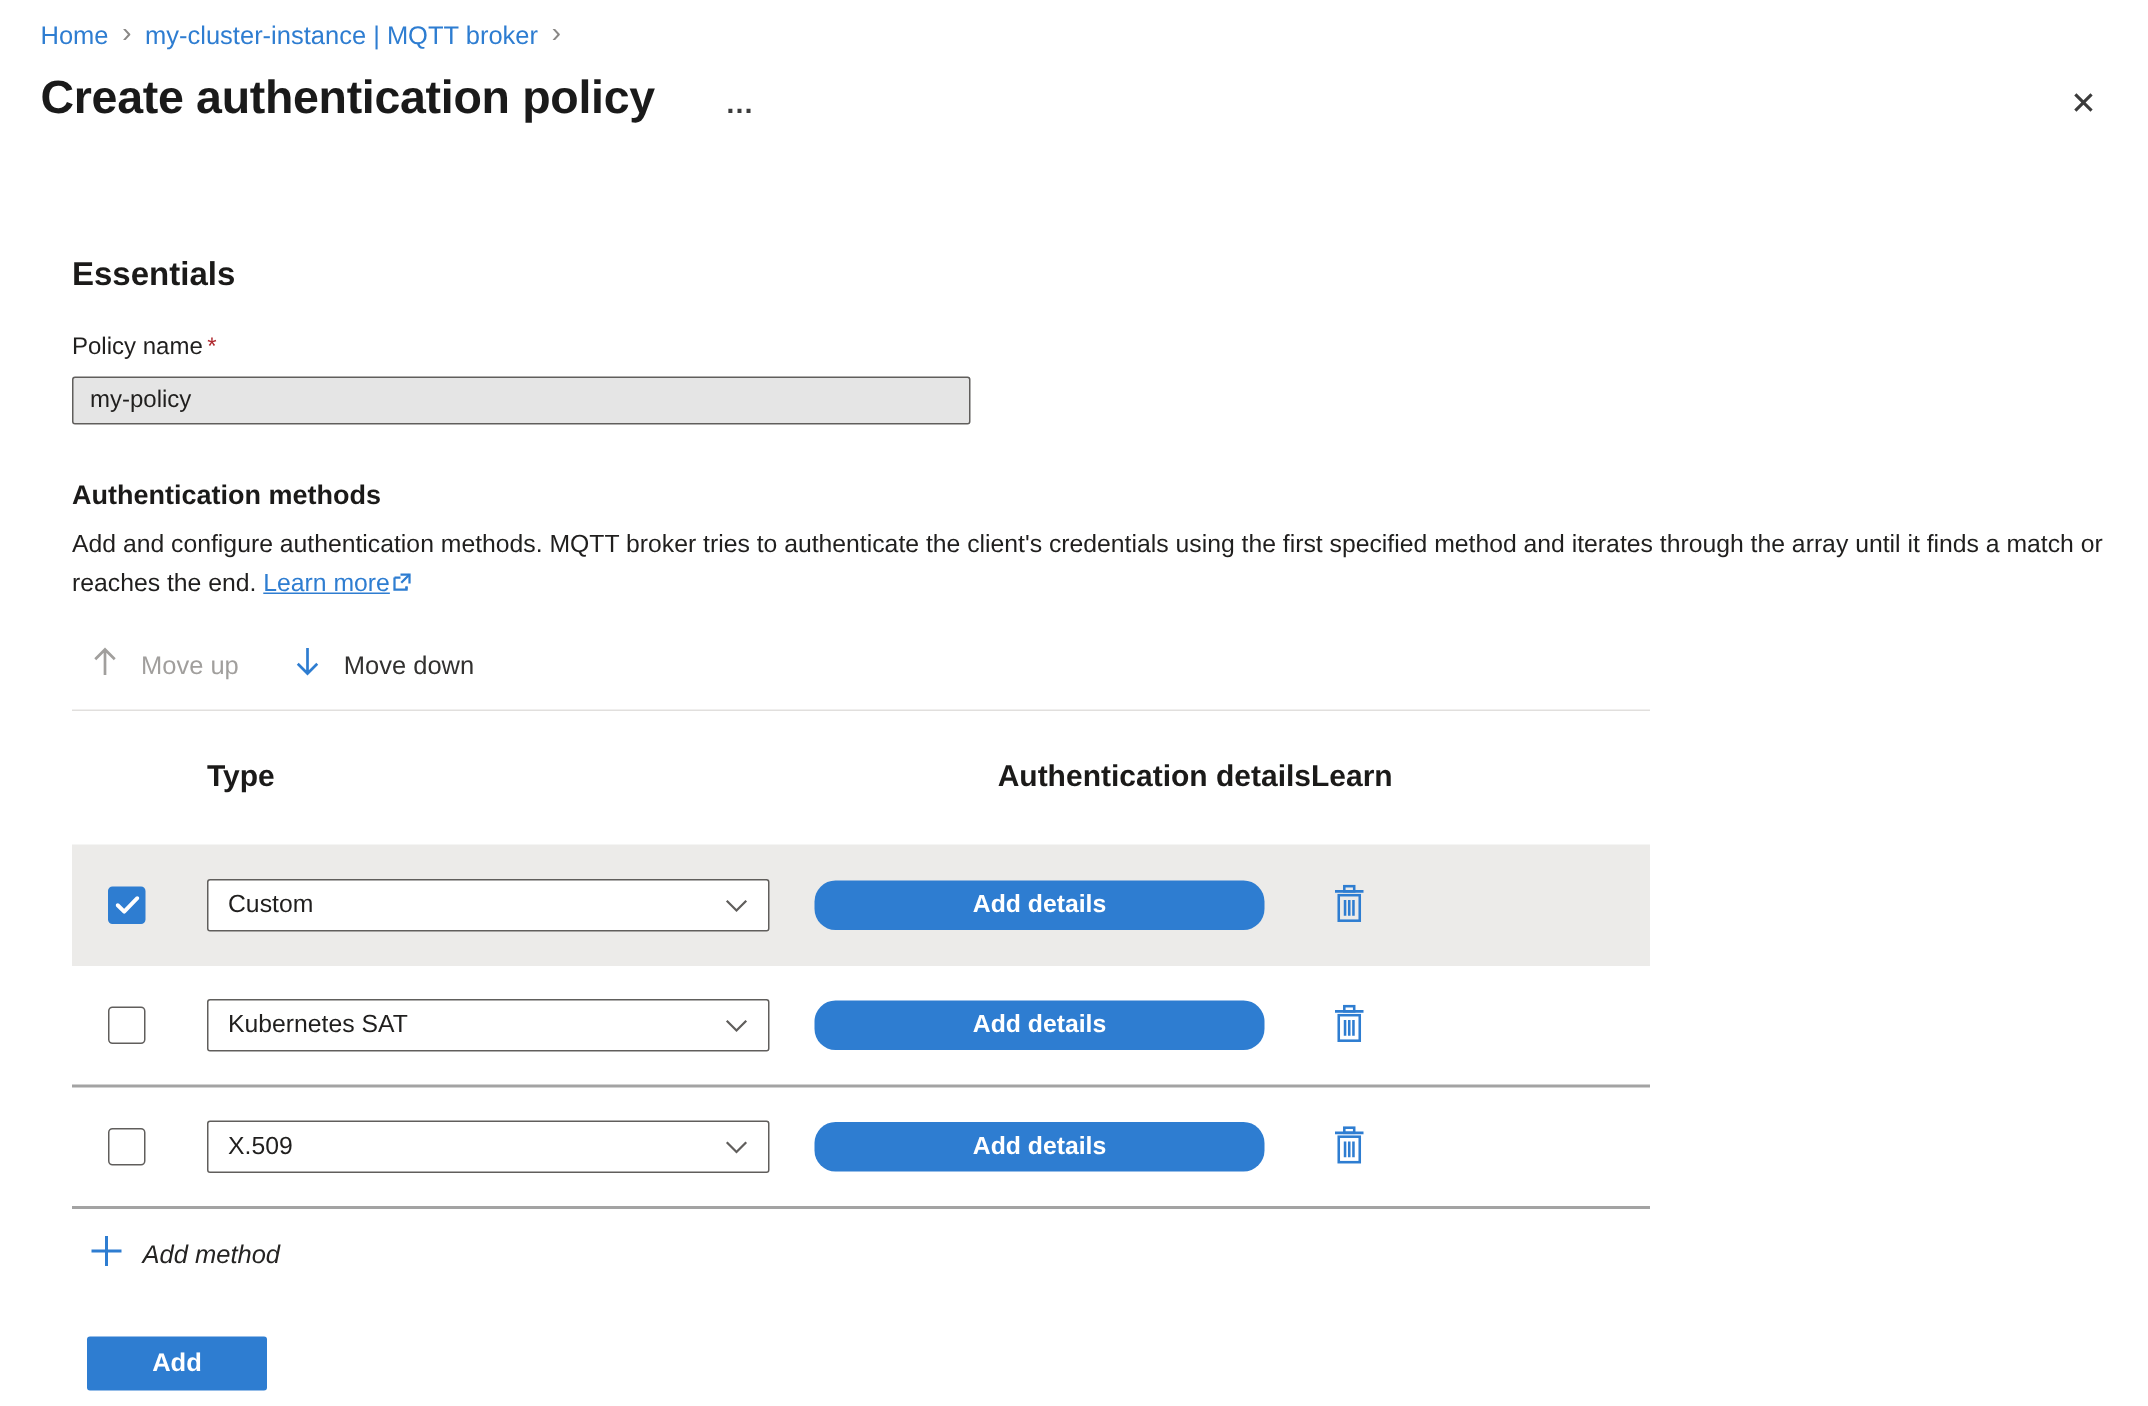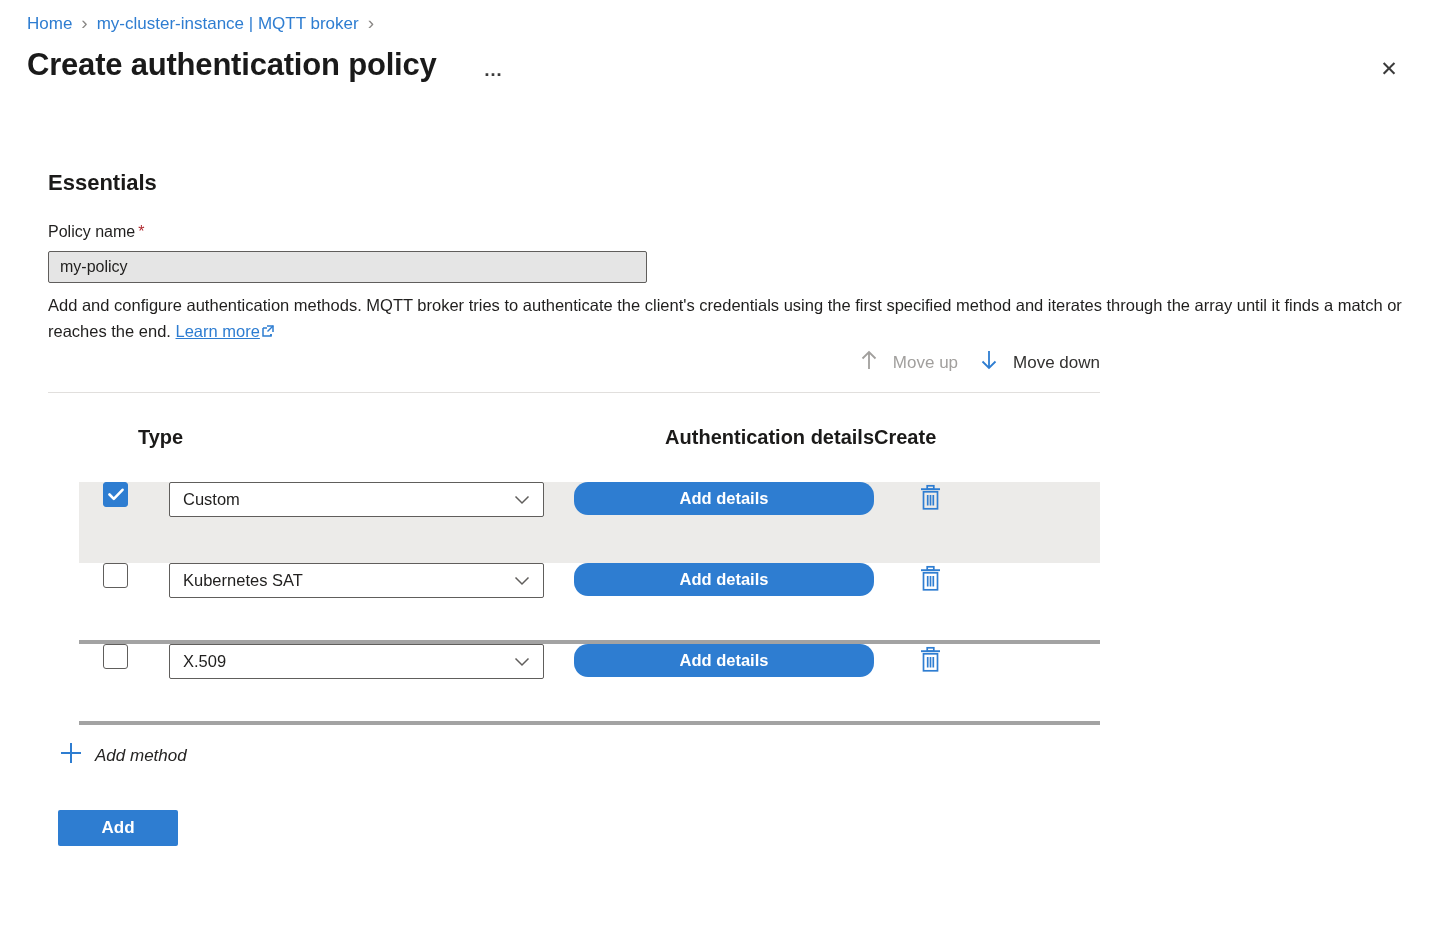--- a/index.html
+++ b/index.html
@@ -60,44 +60,43 @@
   }
   .authmethods-desc {
     margin-top: 9px; width: 1366px;
     font-size: 16.5px; line-height: 26px; color: #201f1e;
   }
   .learn-more { color: #2e7dd1; text-decoration: underline; cursor: pointer; white-space: nowrap; }
   .ext-icon { display: inline-block; vertical-align: -1px; margin-left: 1px; }
 
   
   .toolbar {
-    display: flex; align-items: center; gap: 21px;
+    margin-top: 23px; display: flex; align-items: center; gap: 36px;
     font-size: 17px; width: 1052px;
     padding: 4px 0 16px 12px;
     border-bottom: 1px solid #e1dfdd;
-    justify-content: flex-end;
   }
   .toolbar-btn { display: flex; align-items: center; gap: 14px; cursor: pointer; }
   .toolbar-btn.disabled { color: #a19f9d; cursor: default; }
   .toolbar-btn.enabled { color: #323130; }
 
   
   .methods-table { width: 1052px; }
   .table-header {
     display: flex; align-items: center; height: 89px;
     font-size: 20px; font-weight: 700; color: #1b1a19;
   }
   .col-spacer { width: 90px; }
   .col-type { width: 405px; }
   .col-details { width: 331px; text-align: right; }
   .col-action { flex: 1; }
 
-  .method-row { display: flex; height: 81px; margin-left: 31px; }
+  .method-row { display: flex; align-items: center; height: 81px; }
   .method-row.highlight { background: #ecebe9; }
-  .method-row.bordered { border-bottom: 4px solid #a3a3a3; }
+  .method-row.bordered { border-bottom: 2px solid #a3a3a3; }
 
   .cell-check { width: 90px; padding-left: 24px; }
   .cell-type { width: 405px; }
   .cell-details { width: 331px; }
   .cell-action { flex: 1; padding-left: 12px; }
 
   .checkbox {
     width: 25px; height: 25px; border-radius: 3px; cursor: pointer;
     display: flex; align-items: center; justify-content: center;
   }
@@ -156,20 +155,21 @@
 
   
   <div class="essentials-heading">Essentials</div>
 
   <div class="field-label">
     <span>Policy name</span><span class="required">*</span>
   </div>
   <input class="text-input" type="text" value="my-policy" style="">
 
   
+  <div class="authmethods-heading">Authentication methods</div>
 
   <div class="authmethods-desc">
     <span>Add and configure authentication methods. MQTT broker tries to authenticate the client's credentials using the first specified method and iterates through the array until it finds a match or reaches the end.</span>
     <a class="learn-more"><span>Learn more</span><span class="ext-icon">
         <svg width="14" height="14" viewBox="0 0 14 14">
           <path d="M2 4 H2 V12 H10 V10" fill="none" stroke="#2e7dd1" stroke-width="1.5"></path>
           <path d="M2 4 H6 M10 10 V12" fill="none" stroke="#2e7dd1" stroke-width="1.5"></path>
           <path d="M6 2 H12 V8" fill="none" stroke="#2e7dd1" stroke-width="1.5"></path>
           <path d="M12 2 L6.5 7.5" stroke="#2e7dd1" stroke-width="1.5"></path>
         </svg></span></a>
@@ -195,21 +195,21 @@
     </div>
   </div>
 
   
   <div class="methods-table">
 
     <div class="table-header">
       <div class="col-spacer"></div>
       <div class="col-type">Type</div>
       <div class="col-details">Authentication details</div>
-      <div class="col-action">Create</div>
+      <div class="col-action">Learn</div>
     </div>
 
     <div class="method-row highlight">
       <div class="cell-check">
         <div class="checkbox checked">
           <svg width="16" height="13" viewBox="0 0 16 13">
             <path d="M1.5 6.5 L5.8 10.8 L14.5 1.8" fill="none" stroke="#ffffff" stroke-width="2.6" stroke-linecap="round" stroke-linejoin="round"></path>
           </svg>
         </div>
       </div>

